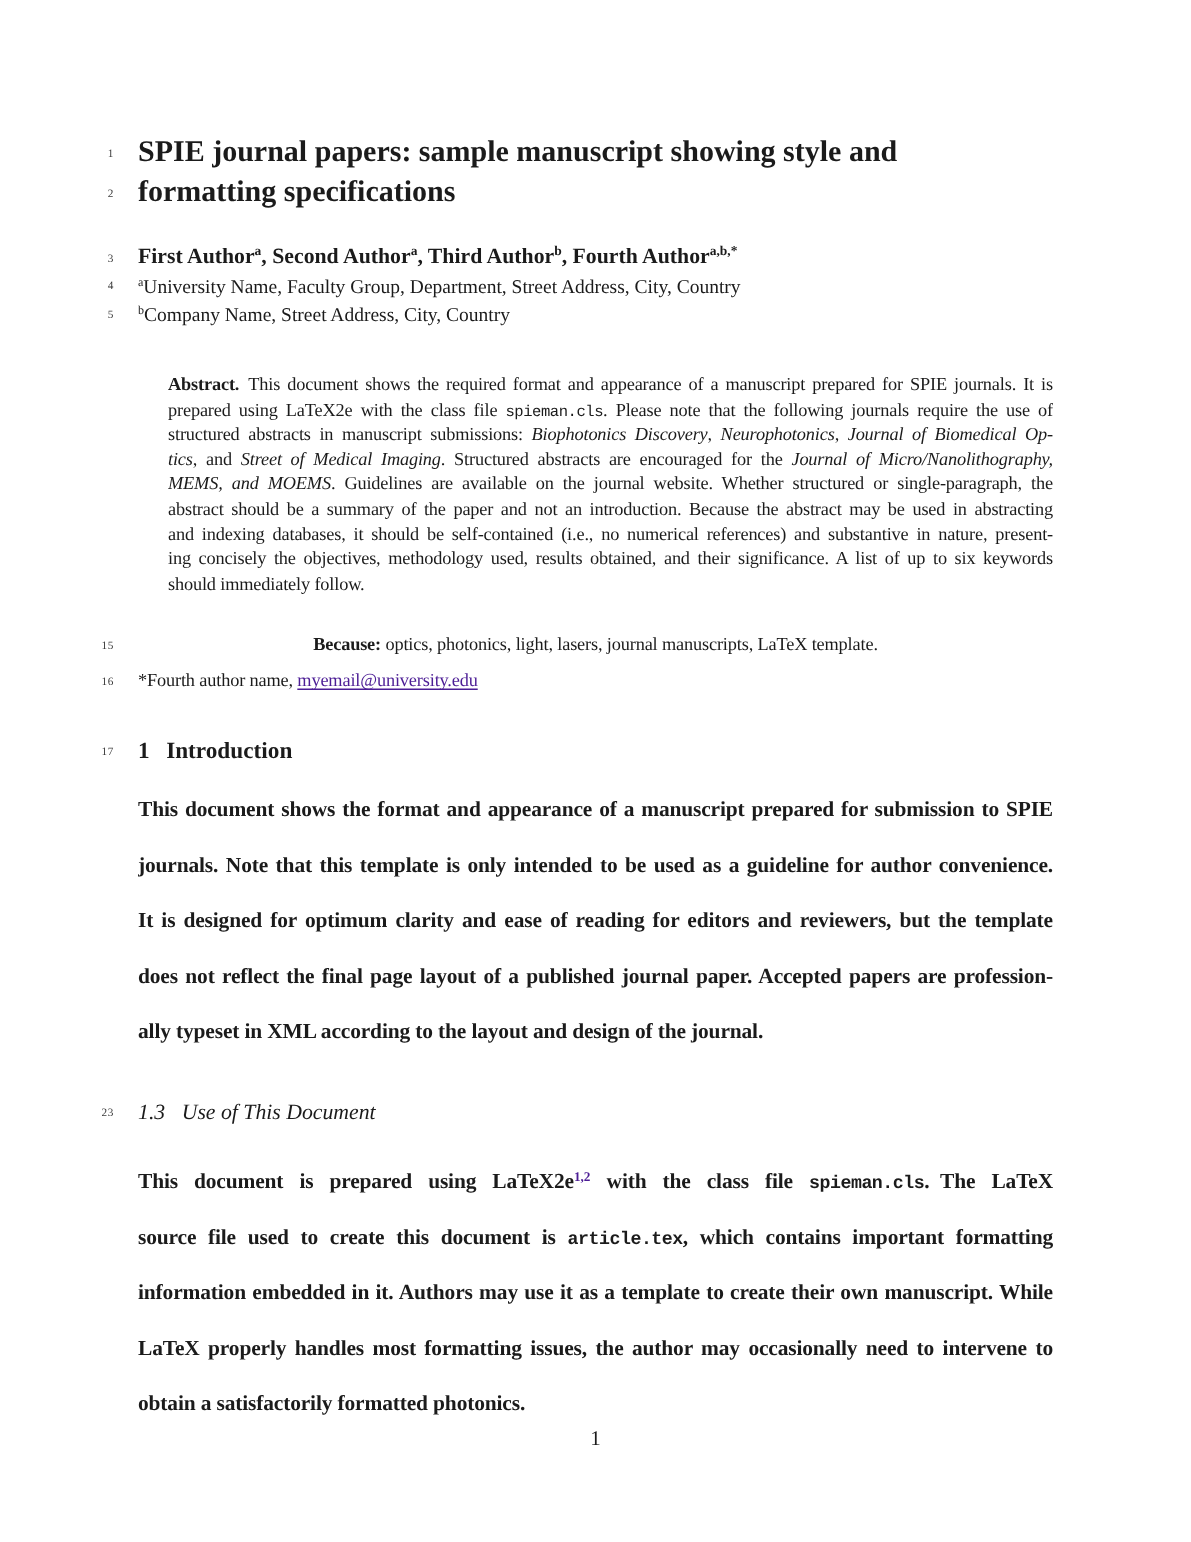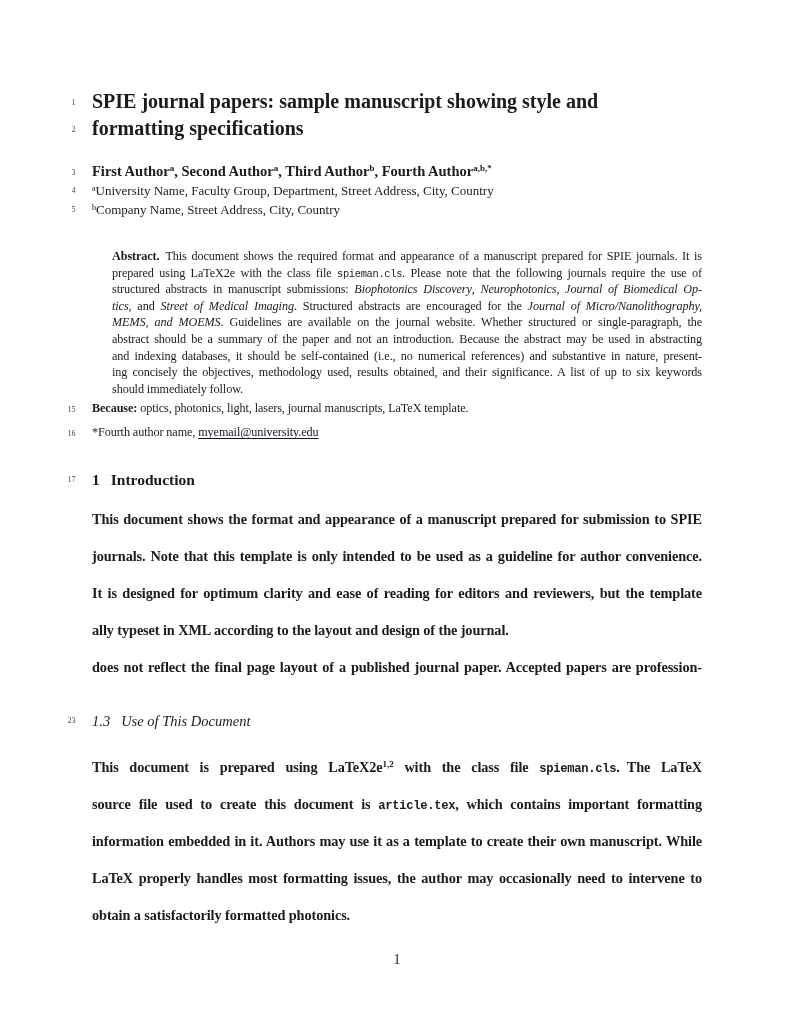--- a/index.html
+++ b/index.html
@@ -56,24 +56,25 @@
     line-height: 18.5px;
   }
   .block-abstract {
     margin-top: 29px;
     font-size: 12.2px;
     line-height: 16.6px;
     letter-spacing: -0.1px;
   }
   .block-abstract .line { height: 16.6px; overflow: hidden; margin-left: 20px; }
   .block-keywords {
-    margin-top: 3px;
+    margin-top: 24px;
     font-size: 12.2px;
     line-height: 17px;
     letter-spacing: -0.1px;
+    text-align: center;
   }
   .block-correspondence {
     margin-top: 7px;
     font-size: 12.2px;
     line-height: 17px;
     letter-spacing: -0.1px;
   }
   .block-heading {
     margin-top: 29px;
     font-size: 15.5px;
@@ -102,21 +103,21 @@
     font-family: "Liberation Mono", "DejaVu Sans Mono", monospace;
     font-size: 0.85em;
     letter-spacing: -0.3px;
   }
   .seg-sup {
     font-size: 0.62em;
     vertical-align: 0.55em;
     line-height: 0;
     letter-spacing: 0;
   }
-  .seg-link { color: #0f172a; }
+  .seg-link { color: #4c1d95; }
   .seg-underline {
     text-decoration: underline;
     text-underline-offset: 2px;
     cursor: pointer;
   }
   .slink { cursor: pointer; }
   #footer-pagenum {
     position: absolute;
     left: 0;
     top: 952px;
@@ -207,25 +208,25 @@
       <div class="block block-body-intro">
         <div class="line just">
           <span class="ltext"><span>This document shows the format and appearance of a manuscript prepared for submission to SPIE</span></span>
         </div>
         <div class="line just">
           <span class="ltext"><span>journals. Note that this template is only intended to be used as a guideline for author convenience.</span></span>
         </div>
         <div class="line just">
           <span class="ltext"><span>It is designed for optimum clarity and ease of reading for editors and reviewers, but the template</span></span>
         </div>
+        <div class="line just">
+          <span class="ltext"><span>does not reflect the final page layout of a published journal paper. Accepted papers are profession-</span></span>
+        </div>
         <div class="line">
           <span class="ltext"><span>ally typeset in XML according to the layout and design of the journal.</span></span>
-        </div>
-        <div class="line just">
-          <span class="ltext"><span>does not reflect the final page layout of a published journal paper. Accepted papers are profession-</span></span>
         </div>
       </div>
       <div class="block block-heading-sub">
         <div class="line">
           <span class="lnum">23</span>
           <span class="ltext"><span class="hnum">1.3</span><span>Use of This Document</span></span>
         </div>
       </div>
       <div class="block block-body-usage">
         <div class="line just">

